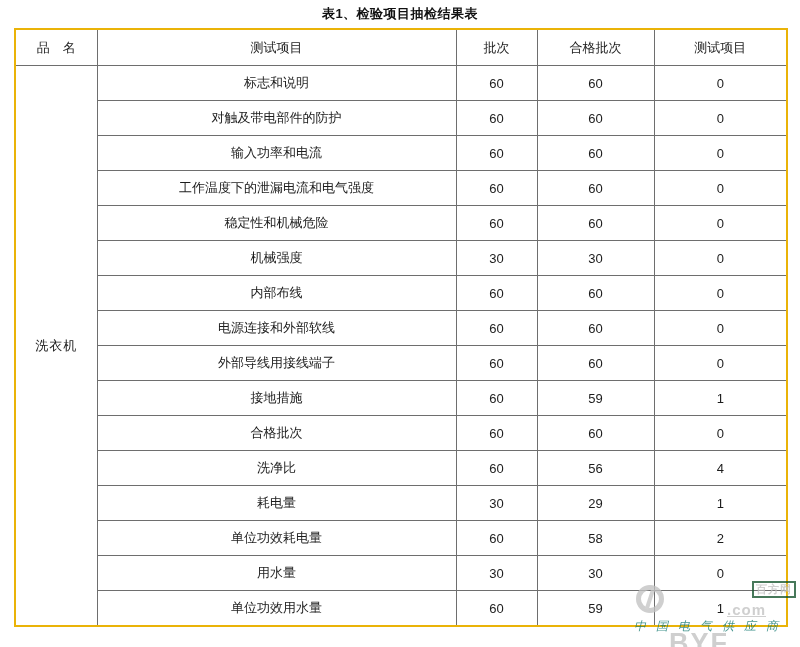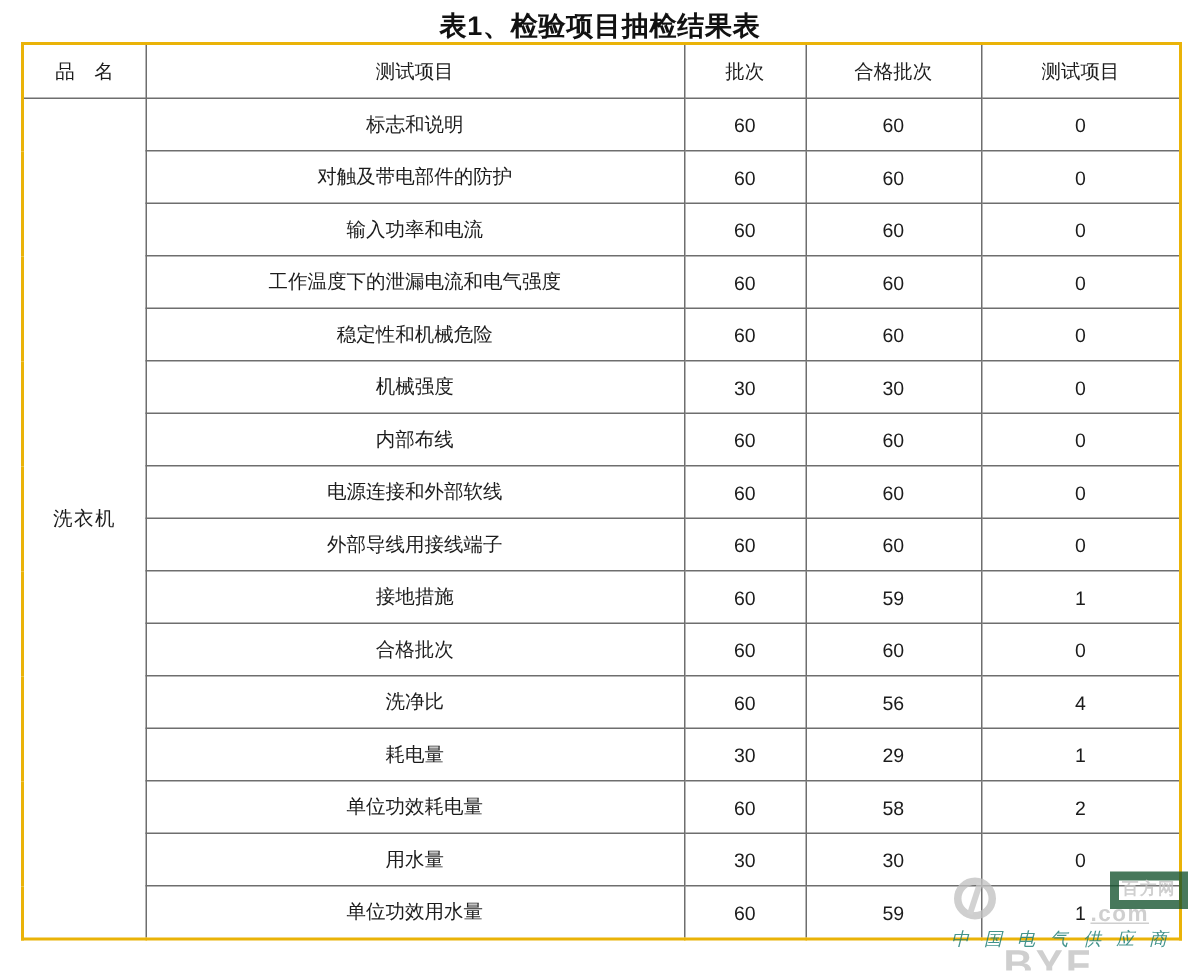--- a/index.html
+++ b/index.html
@@ -8,21 +8,21 @@
     background:#ffffff;
     font-family:"Liberation Sans","DejaVu Sans",sans-serif;
     color:#1a1a1a;
     position:relative;
     overflow:hidden;
   }
   .doc-title{
     position:absolute;
     top:5px;left:0;width:800px;
     text-align:center;
-    font-size:18px;
+    font-size:13px;
     font-weight:bold;
     color:#111111;
     letter-spacing:0.5px;
   }
   table.results{
     position:absolute;
     top:28px;left:14px;
     width:772px;
     border-collapse:collapse;
     table-layout:fixed;
@@ -70,25 +70,25 @@
   .wm-brand{
     position:absolute;left:37px;top:12px;
     font-size:27px;
     font-weight:bold;
     letter-spacing:2px;
     color:#c2c2c2;
     line-height:1;
     margin-top:46px;
   }
   .wm-box{
-    position:absolute;left:108px;top:9px;
+    position:absolute;left:120px;top:9px;
     font-size:11px;
     font-weight:bold;
     color:#c2c2c2;
-    border:6px solid #14532d;
+    border:2px solid #14532d;
     padding:0 2px;
     line-height:13px;
     letter-spacing:1px;
     white-space:nowrap;
   }
   .wm-com{
     position:absolute;left:95px;top:29px;
     font-size:15px;
     font-weight:bold;
     letter-spacing:1px;

